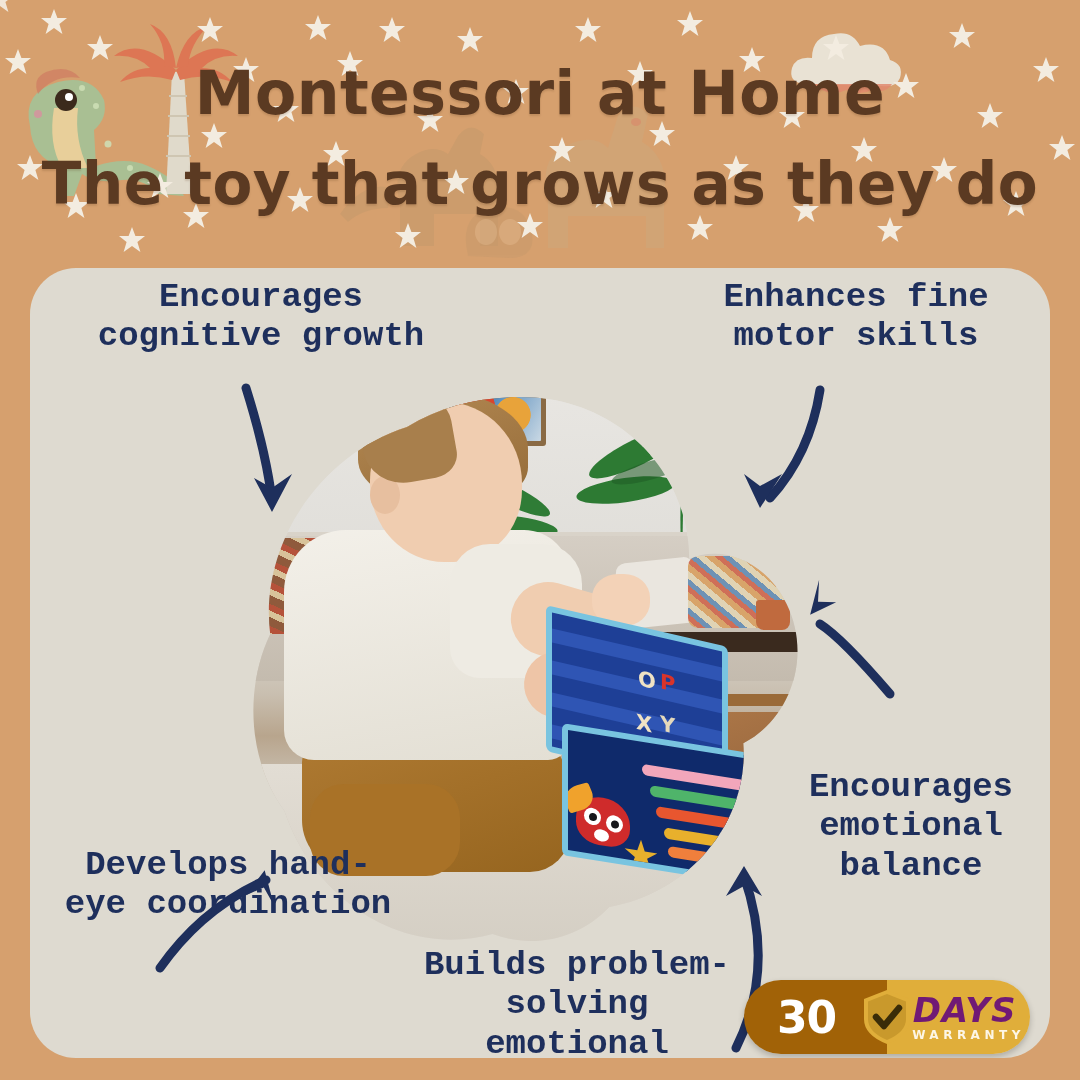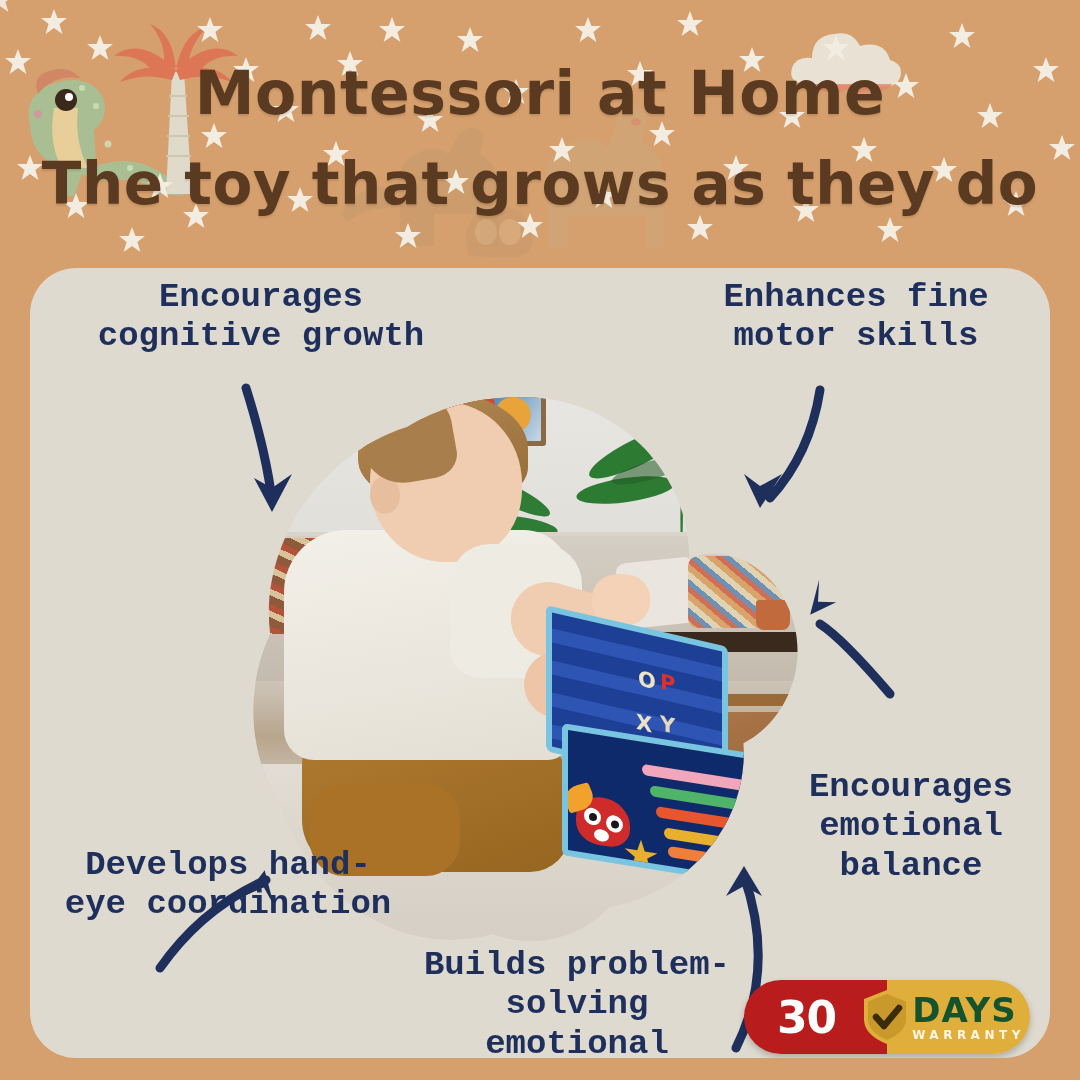--- a/index.html
+++ b/index.html
@@ -124,24 +124,24 @@
 
   
   #arrows { position:absolute; left:0; top:0; width:1020px; height:790px; pointer-events:none; }
 
   
   #badge {
     position:absolute; left:714px; top:712px; width:286px; height:74px;
     border-radius:37px; overflow:hidden; display:flex; align-items:center;
     box-shadow:0 3px 6px rgba(0,0,0,.22);
   }
-  #badge-left { width:50%; height:100%; background:#b91c1c; display:flex; align-items:center; justify-content:center; }
+  #badge-left { width:50%; height:100%; background:#a16207; display:flex; align-items:center; justify-content:center; }
   #badge-right { width:50%; height:100%; background:#e0ae3a; display:flex; flex-direction:column; align-items:center; justify-content:center; }
   #badge-30 { color:#fff; font-size:44px; font-weight:700; letter-spacing:-1px; margin-left:-18px; }
-  #badge-days { color:#14532d; font-size:34px; font-weight:700; letter-spacing:1px; line-height:1; margin-left:12px; }
+  #badge-days { color:#701a75; font-size:34px; font-weight:700; letter-spacing:1px; line-height:1; margin-left:12px;font-style:italic; }
   #badge-warranty { color:#fdf6e6; font-size:12px; font-weight:700; letter-spacing:4.5px; line-height:1; margin-left:20px; margin-top:2px; }
   #badge-shield { position:absolute; left:50%; top:50%; transform:translate(-50%,-50%); width:50px; height:56px; z-index:3; }
 </style>
 </head>
 <body>
 
 <div id="stage">
 
   <div id="header">
     <div id="header-bg"></div>

